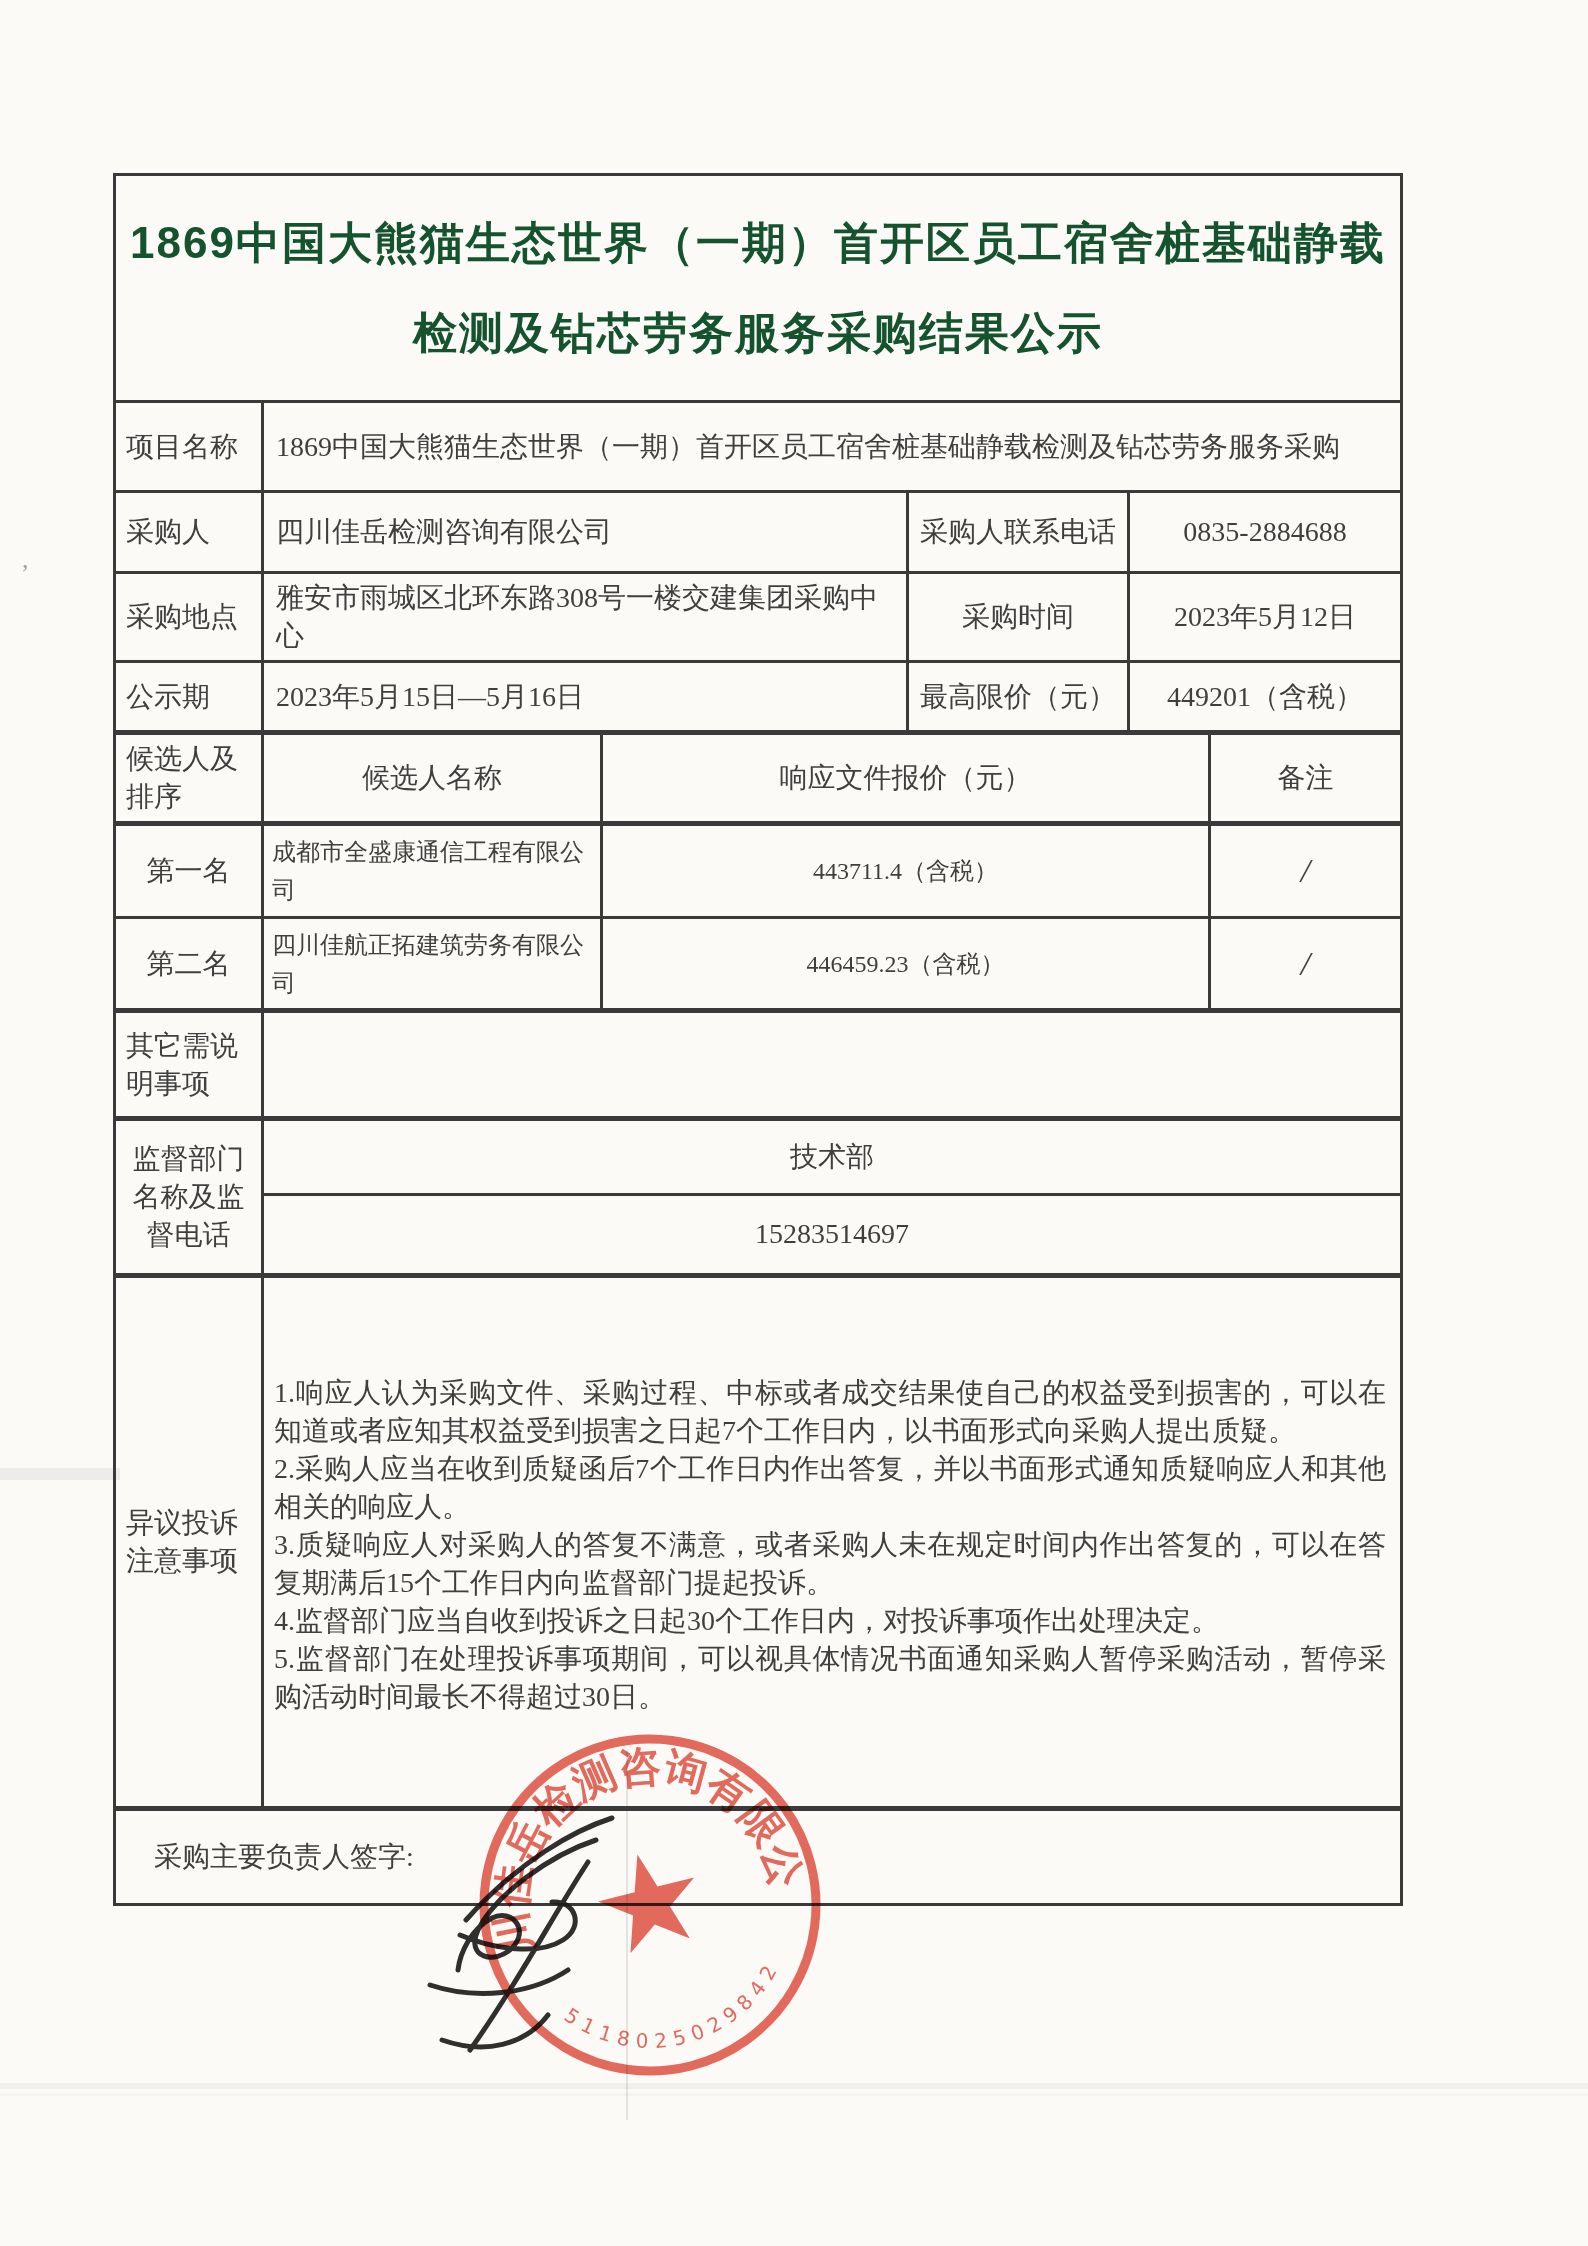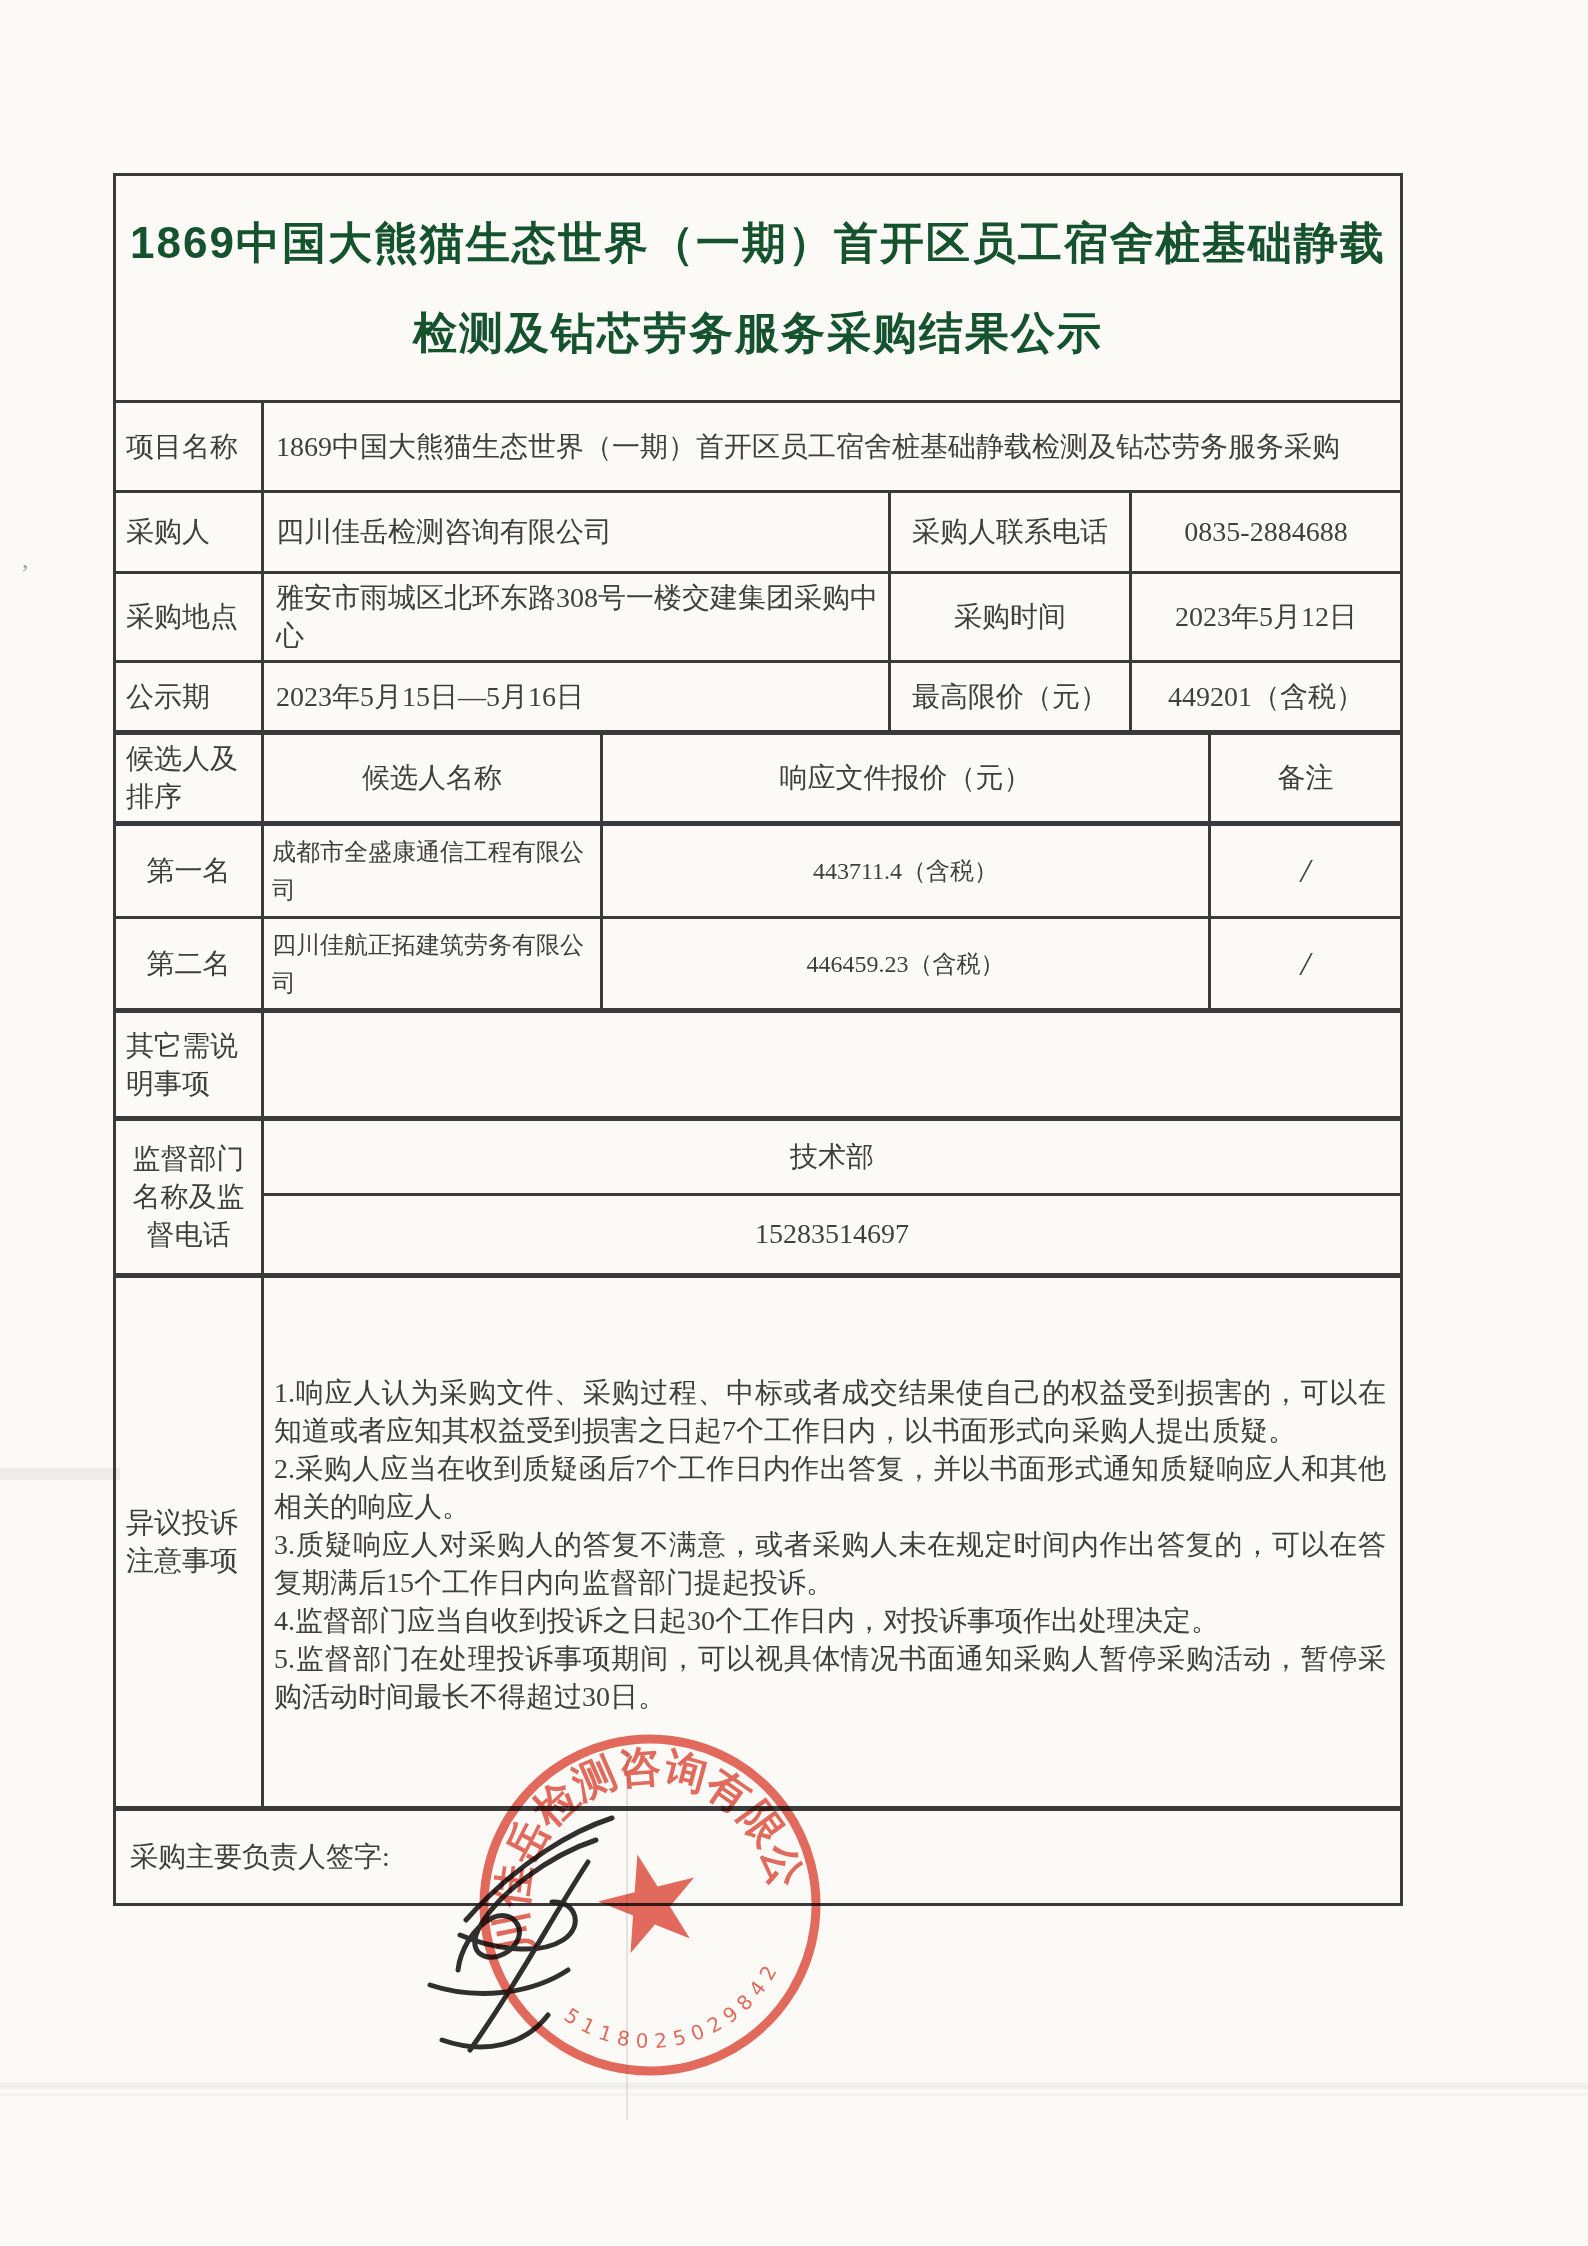--- a/index.html
+++ b/index.html
@@ -33,21 +33,21 @@
     display:flex;align-items:center;
     font-size:28px;line-height:38px;
     overflow:hidden;
   }
   .cell.nol{border-left:none;}
   .lab{width:145px;flex:none;padding:4px 8px 4px 10px;}
   .lab.ctr{justify-content:center;text-align:center;padding:4px 10px;}
   .val-l{padding:4px 10px 4px 12px;}
   .ctr{justify-content:center;text-align:center;}
   .w-info-b{width:627px;flex:none;}
-  .w-info-c{width:241px;flex:none;}
+  .w-info-c{width:221px;flex:none;margin-left:18px;}
   .w-cand-b{width:339px;flex:none;}
   .w-cand-c{width:608px;flex:none;}
   .grow{flex:1;}
 
   .title-row{height:224px;align-items:center;justify-content:center;}
   .title-text{
     width:1270px;text-align:center;
     font-family:"Liberation Sans","DejaVu Sans",sans-serif;
     font-weight:bold;font-size:44px;line-height:90px;letter-spacing:2px;color:#14532d;
   }
@@ -73,21 +73,21 @@
 
   .objection-label{align-items:center;}
   .objection-body{
     display:block;
     padding:96px 14px 0 10px;
     font-size:28px;line-height:38px;
     text-align:justify;
   }
   .objection-body div{text-align:justify;}
 
-  .sign-label{padding-left:14px;}
+  .sign-label{padding-left:14px;margin-left:24px;}
 
   .seal-svg{position:absolute;left:450px;top:1705px;width:400px;height:400px;mix-blend-mode:multiply;pointer-events:none;}
   .sig-svg{position:absolute;left:400px;top:1800px;width:260px;height:270px;pointer-events:none;}
 </style>
 </head>
 <body>
 
 <div class="page">
 
   <div class="streak" style="top:1468px;left:0;width:120px;height:12px;background:rgba(140,140,140,.12);"></div>

